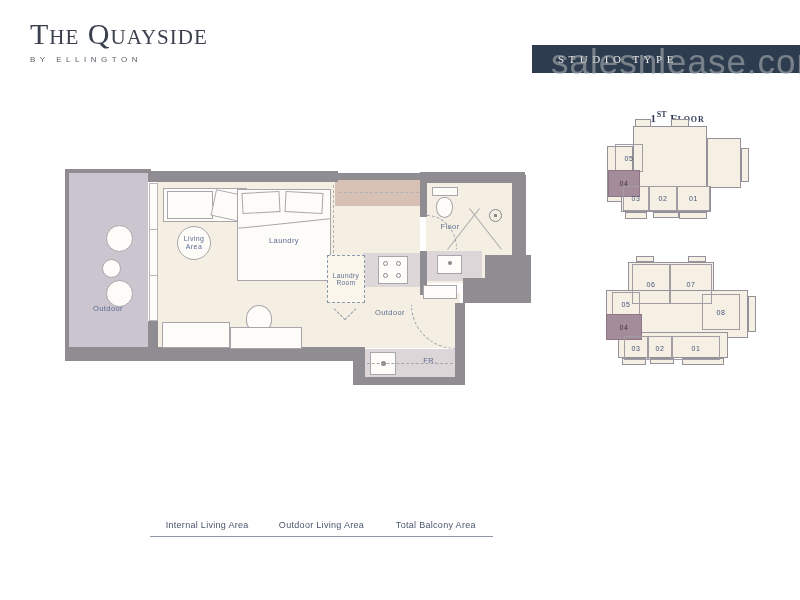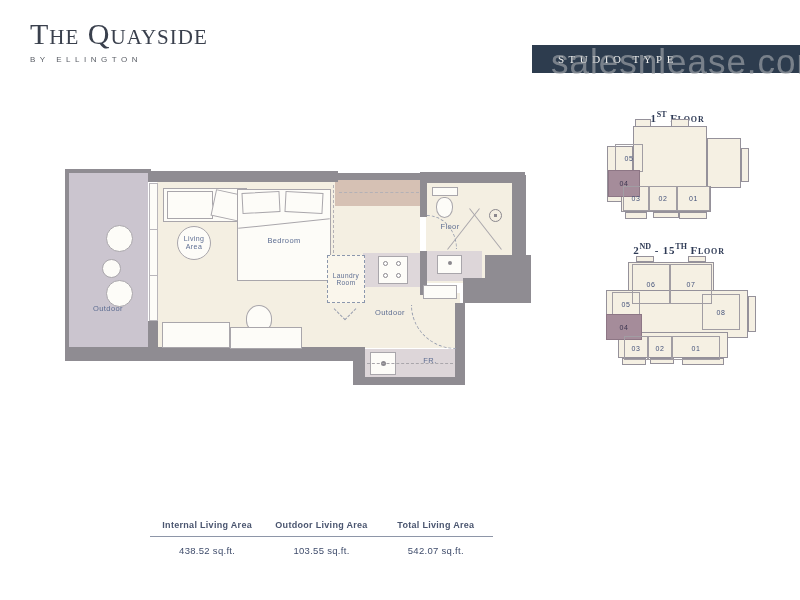--- a/index.html
+++ b/index.html
@@ -45,21 +45,21 @@
   .kp-title sup{font-size:12px;letter-spacing:0;}
   .kp-fp{background:#f5f0e3;border:1.5px solid #95919a;}
   .kp-unit{border:1px solid #a19da3;display:flex;align-items:center;justify-content:center;
            color:#44527a;font-size:7px;letter-spacing:.5px;}
   .kp-hl{background:#a58c9a;border-color:#8d7685;color:#3c3550;}
 
   
   #areas{left:150px;top:520px;width:343px;}
   #areas .hdr{display:flex;}
   #areas .hdr div, #areas .vals div{flex:1;text-align:center;}
-  #areas .hdr div{color:#4a556f;font-size:9px;letter-spacing:.3px;font-weight:bold;}
+  #areas .hdr div{color:#4a556f;font-size:9px;letter-spacing:.3px;}
   #areas .rule{border-top:1px solid #8e96a8;margin-top:6px;}
   #areas .vals{display:flex;margin-top:8px;}
   #areas .vals div{color:#3f4c6b;font-size:9.5px;letter-spacing:.3px;}
 </style>
 </head>
 <body>
 
 <div class="abs" id="logo">
   <div class="title">The Quayside</div>
   <div class="subtitle">BY ELLINGTON</div>
@@ -142,21 +142,21 @@
   <div class="abs" style="left:272px;top:138px;width:16px;height:16px;border-right:1px dashed #9aa0b0;border-bottom:1px dashed #9aa0b0;transform:rotate(45deg);"></div>
 
   <div class="abs arc-tr" style="left:362px;top:52px;width:30px;height:34px;"></div>
   <div class="abs arc-bl" style="left:346px;top:142px;width:45px;height:44px;"></div>
   <div class="abs dashv" style="left:268px;top:22px;width:1px;height:68px;"></div>
 
   <div class="abs fixt circ" style="left:112px;top:63px;width:34px;height:34px;display:flex;align-items:center;justify-content:center;">
     <span class="lbl" style="font-size:7px;">Living Area</span>
   </div>
   <div class="abs lbl" style="left:12px;top:142px;width:62px;">Outdoor</div>
-  <div class="abs lbl" style="left:172px;top:74px;width:94px;">Bedroom</div>
+  <div class="abs lbl" style="left:172px;top:74px;width:94px;">Laundry</div>
   <div class="abs lbl" style="left:290px;top:146px;width:70px;">Outdoor</div>
   <div class="abs lbl" style="left:368px;top:60px;width:34px;">Floor</div>
   <div class="abs lbl" style="left:348px;top:194px;width:34px;">FR.</div>
 </div>
 
 <div class="abs" style="left:595px;top:100px;width:165px;height:128px;">
   <div class="abs kp-title" style="left:0;top:6px;width:165px;">
     <span>1</span><sup>st</sup><span> Floor</span>
   </div>
   <div class="abs kp-fp" style="left:38px;top:26px;width:74px;height:70px;"></div>
@@ -180,23 +180,20 @@
     </div>
   <div class="abs kp-unit" style="left:54px;top:86px;width:28px;height:25px;">
       <span>02</span>
     </div>
   <div class="abs kp-unit" style="left:82px;top:86px;width:33px;height:25px;">
       <span>01</span>
     </div>
 </div>
 
 <div class="abs" style="left:590px;top:238px;width:178px;height:142px;">
-  <div class="abs kp-title" style="left:0;top:0;width:178px;">
-    <span>2</span><sup>nd</sup><span> - 15</span><sup>th</sup><span> Floor</span>
-  </div>
   <div class="abs kp-fp" style="left:38px;top:24px;width:86px;height:44px;"></div>
   <div class="abs kp-fp" style="left:16px;top:52px;width:142px;height:48px;"></div>
   <div class="abs kp-fp" style="left:158px;top:58px;width:8px;height:36px;"></div>
   <div class="abs kp-fp" style="left:28px;top:94px;width:110px;height:26px;"></div>
   <div class="abs kp-fp" style="left:32px;top:120px;width:24px;height:7px;"></div>
   <div class="abs kp-fp" style="left:60px;top:120px;width:24px;height:6px;"></div>
   <div class="abs kp-fp" style="left:92px;top:120px;width:42px;height:7px;"></div>
   <div class="abs kp-fp" style="left:46px;top:18px;width:18px;height:6px;"></div>
   <div class="abs kp-fp" style="left:98px;top:18px;width:18px;height:6px;"></div>
   <div class="abs kp-unit" style="left:42px;top:26px;width:38px;height:40px;">
@@ -222,21 +219,16 @@
     </div>
   <div class="abs kp-unit" style="left:82px;top:98px;width:48px;height:24px;">
       <span>01</span>
     </div>
 </div>
 
 <div class="abs" id="areas">
   <div class="hdr">
     <div>Internal Living Area</div>
     <div>Outdoor Living Area</div>
-    <div>Total Living Area</div>
+    <div>Total Balcony Area</div>
   </div>
   <div class="rule"></div>
-  <div class="vals">
-    <div>438.52 sq.ft.</div>
-    <div>103.55 sq.ft.</div>
-    <div>542.07 sq.ft.</div>
-  </div>
 </div>
 
 </body></html>

